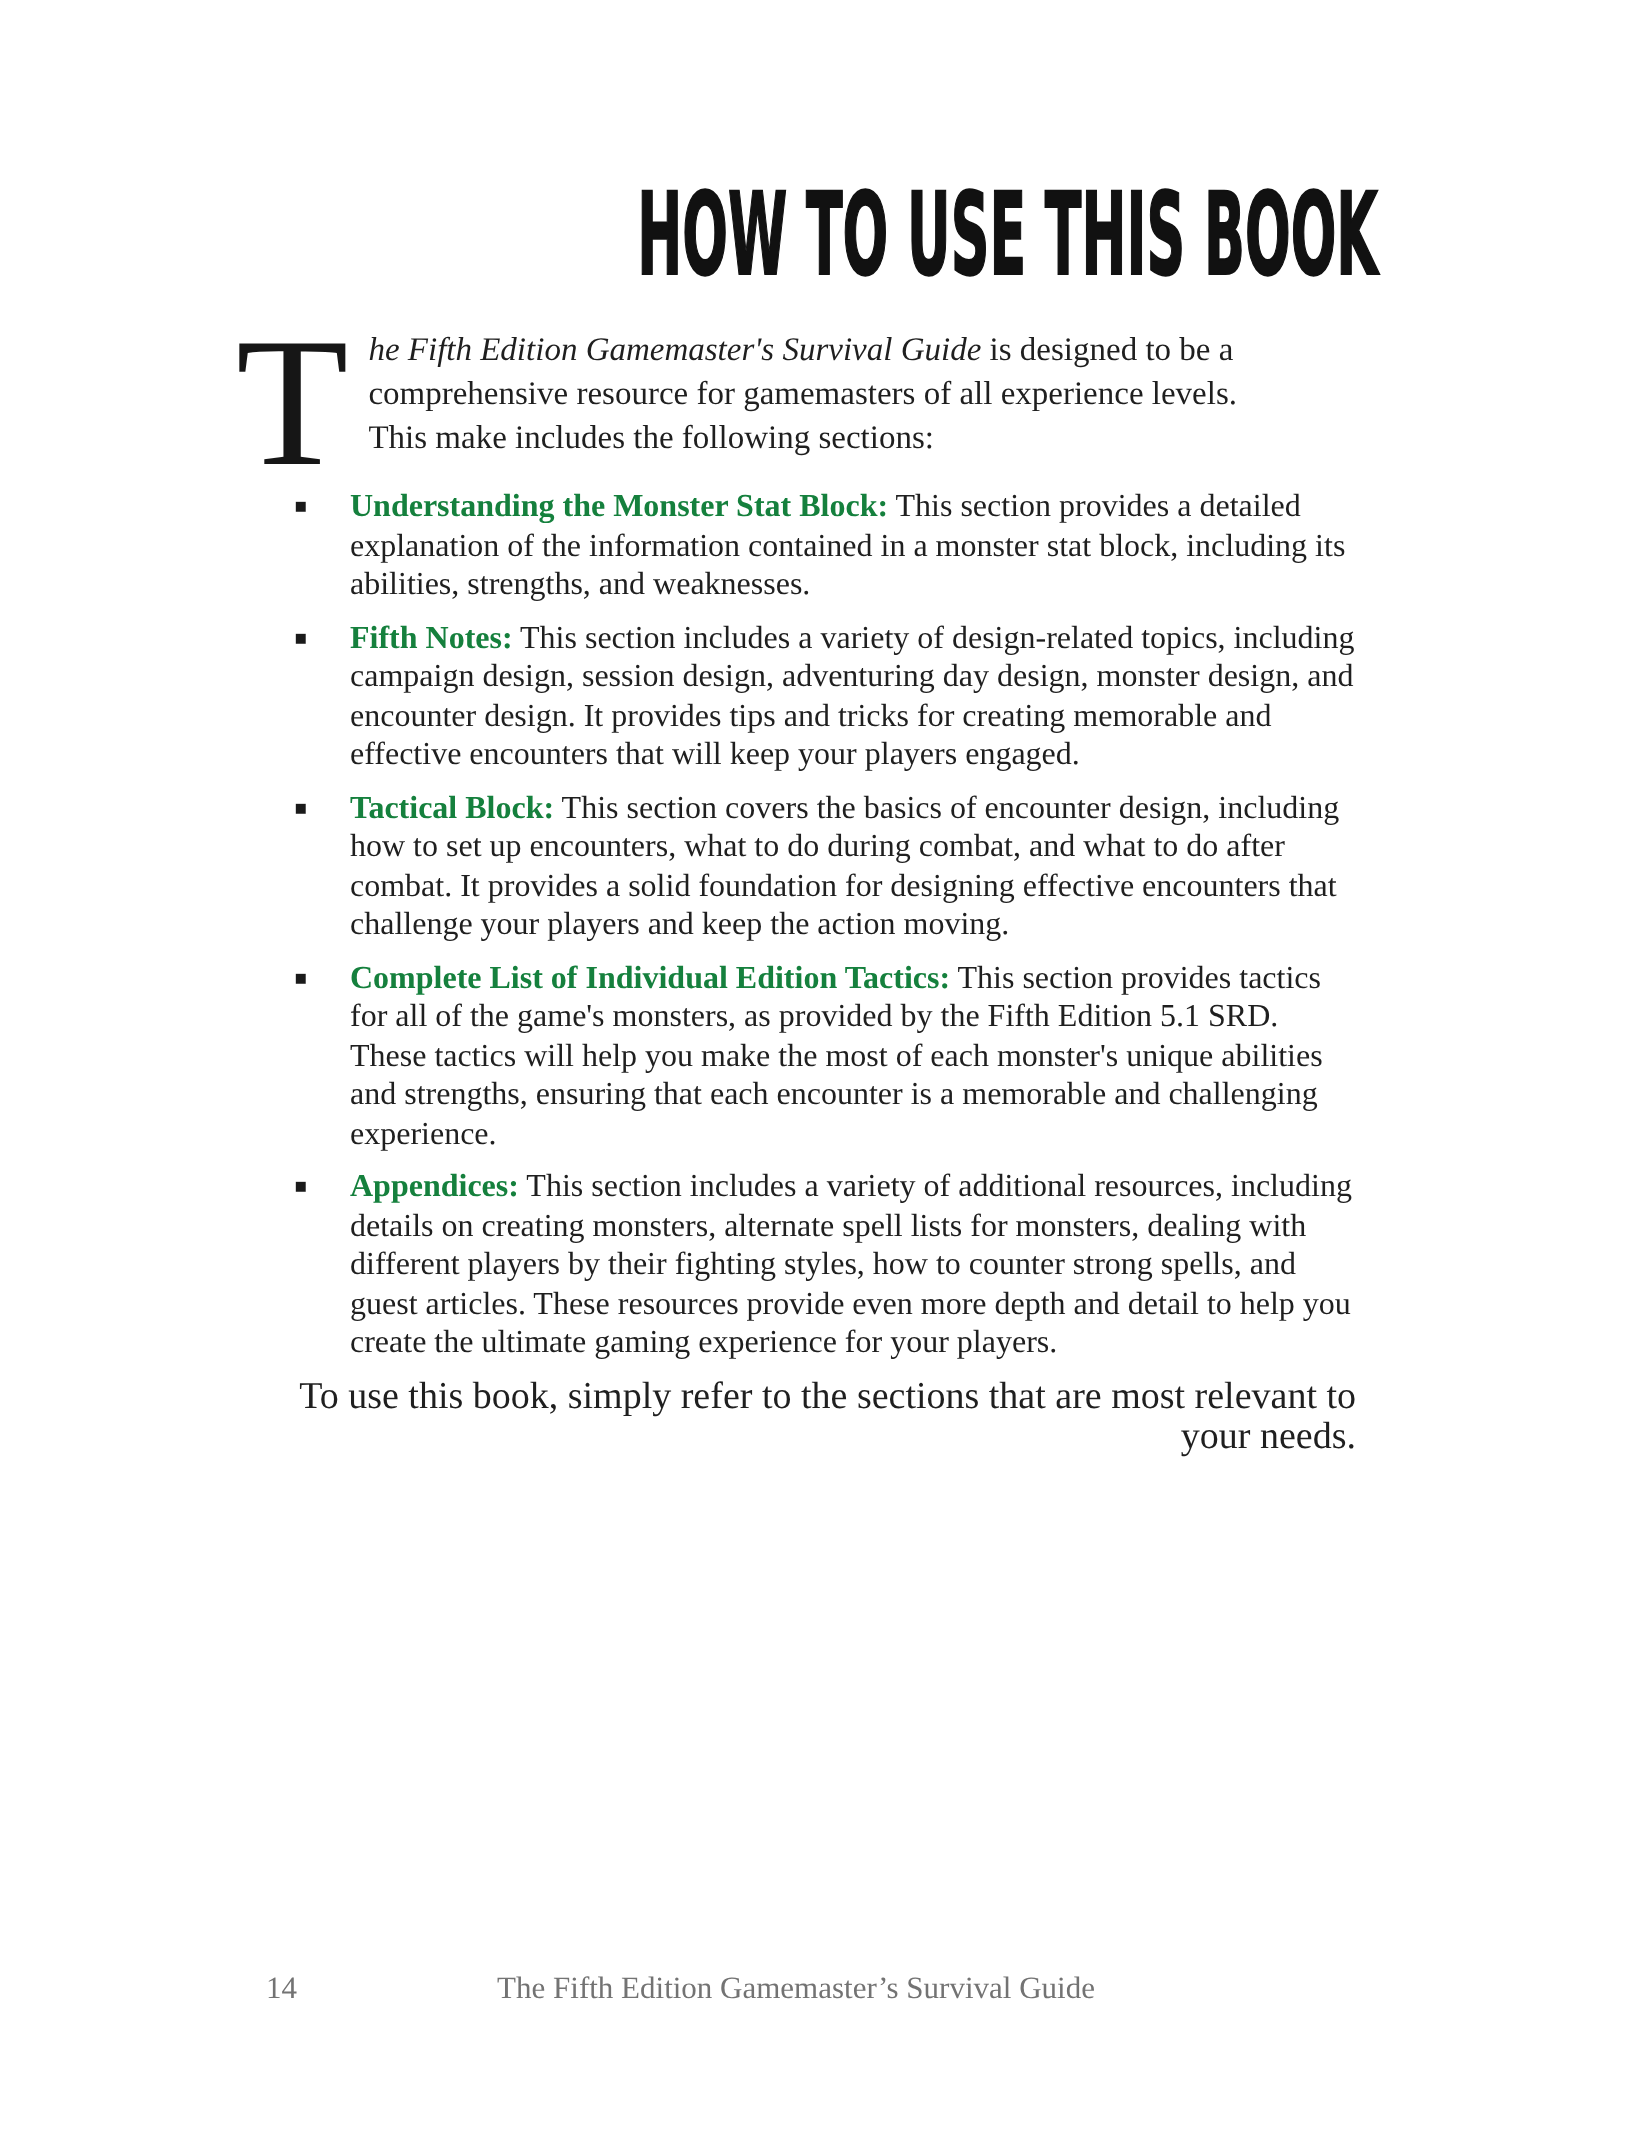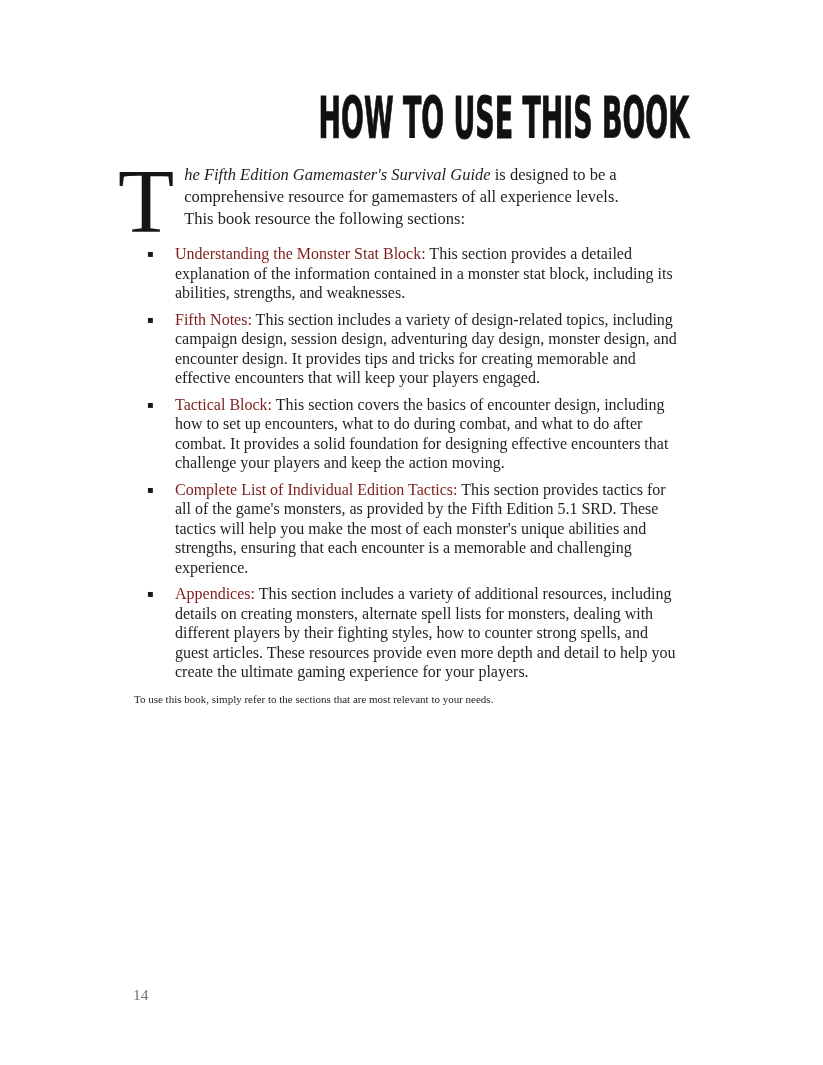--- a/index.html
+++ b/index.html
@@ -74,28 +74,29 @@
     padding-left: 29px;
     font-family: "DejaVu Sans", sans-serif;
     font-size: 10px;
     line-height: 19.5px;
     color: #1a1a1a;
   }
   .li-text {
     flex: 1;
   }
   .li-text strong {
-    font-weight: normal;
-    color: #7f1d1d;
+    font-weight: bold;
+    color: #15803d;
   }
   p.closing {
     margin: 2px 0 0 0;
-    font-size: 11px;
+    font-size: 19px;
     line-height: 20.5px;
     text-indent: 16px;
+    text-align: right;
   }
   .footer {
     position: absolute;
     left: 118px;
     top: 986px;
     width: 560px;
     height: 22px;
     font-size: 15.5px;
     color: #737373;
   }
@@ -116,21 +117,21 @@
 <body>
 
 <div class="page">
   <div class="content">
 
     <h1 class="title">
       <span class="title-inner">HOW TO USE THIS BOOK</span>
     </h1>
 
     <p class="intro">
-      <span class="dropcap">T</span><em>he Fifth Edition Gamemaster's Survival Guide</em><span> is designed to be a comprehensive resource for gamemasters of all experience levels. This book resource the following sections:</span>
+      <span class="dropcap">T</span><em>he Fifth Edition Gamemaster's Survival Guide</em><span> is designed to be a comprehensive resource for gamemasters of all experience levels. This make includes the following sections:</span>
     </p>
 
     <ul class="bullets">
       <li>
         <span class="marker">▪</span>
         <span class="li-text"><strong>Understanding the Monster Stat Block:</strong><span> This section provides a detailed explanation of the information contained in a monster stat block, including its abilities, strengths, and weaknesses.</span></span>
       </li>
       <li>
         <span class="marker">▪</span>
         <span class="li-text"><strong>Fifth Notes:</strong><span> This section includes a variety of design-related topics, including campaign design, session design, adventuring day design, monster design, and encounter design. It provides tips and tricks for creating memorable and effective encounters that will keep your players engaged.</span></span>
@@ -147,14 +148,15 @@
         <span class="marker">▪</span>
         <span class="li-text"><strong>Appendices:</strong><span> This section includes a variety of additional resources, including details on creating monsters, alternate spell lists for monsters, dealing with different players by their fighting styles, how to counter strong spells, and guest articles. These resources provide even more depth and detail to help you create the ultimate gaming experience for your players.</span></span>
       </li>
     </ul>
 
     <p class="closing">To use this book, simply refer to the sections that are most relevant to your needs.</p>
   </div>
 
   <div class="footer">
     <span class="pagenum">14</span>
+    <span class="book-title">The Fifth Edition Gamemaster’s Survival Guide</span>
   </div>
 </div>
 
 </body></html>

